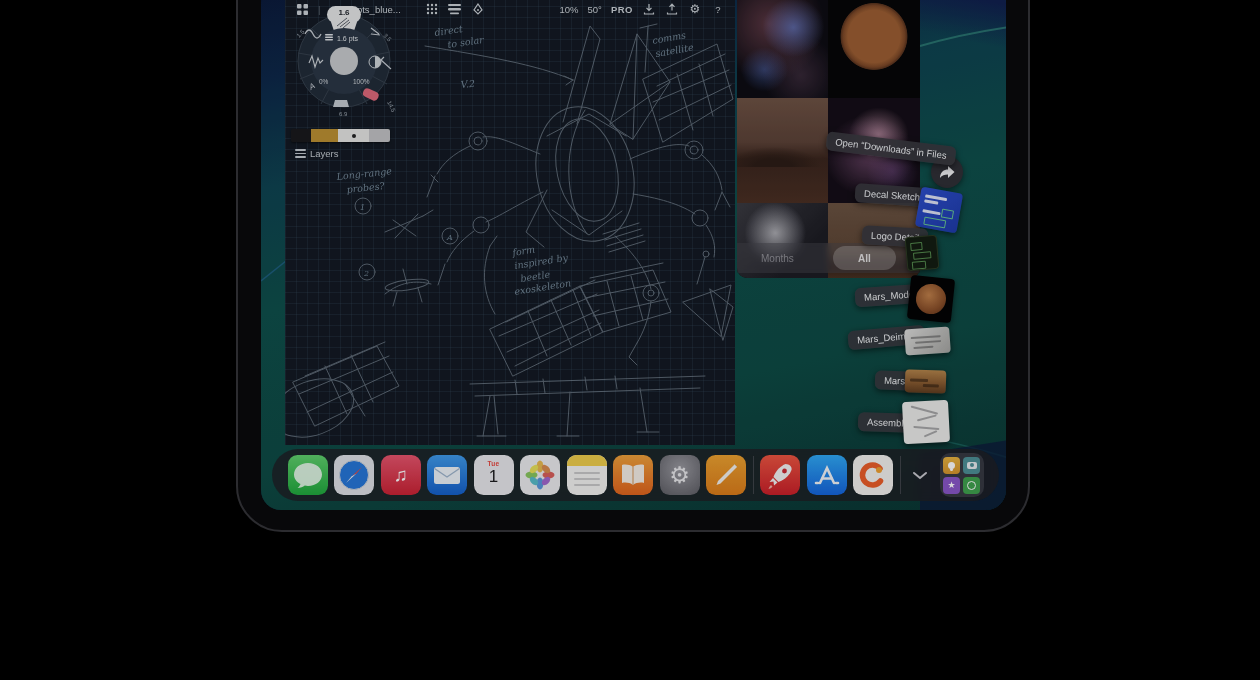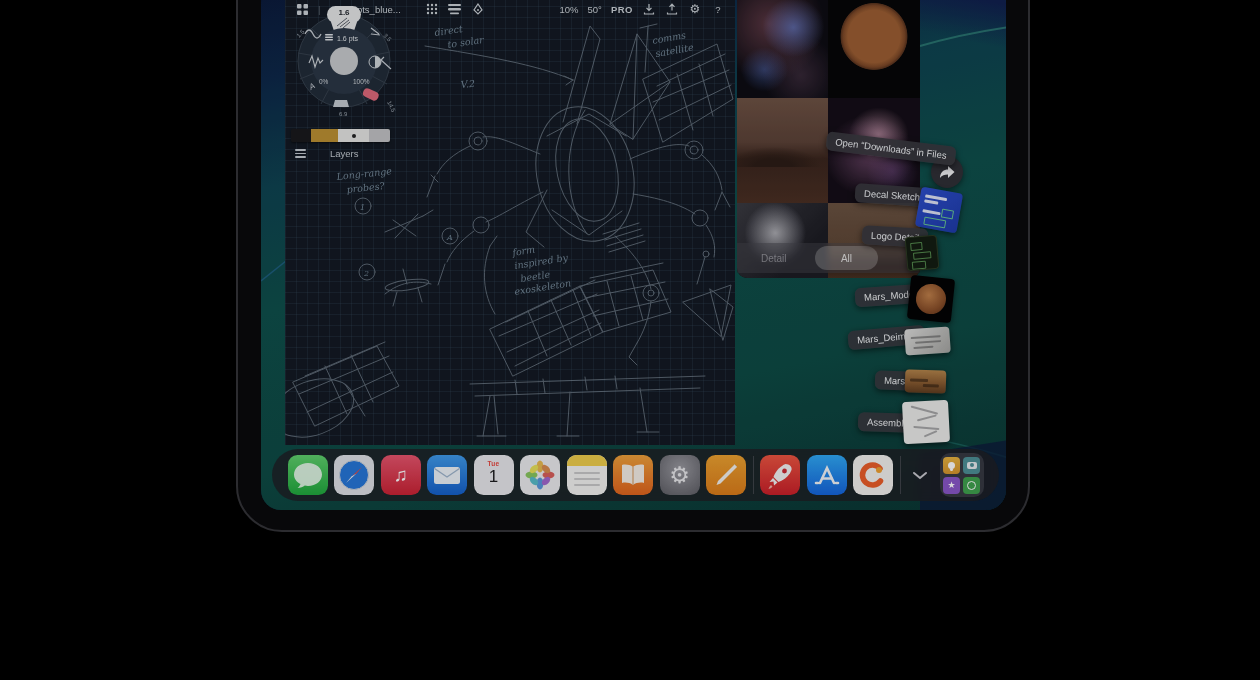--- a/index.html
+++ b/index.html
@@ -35,21 +35,21 @@
   .sketch{position:absolute;inset:0;z-index:2;}
 
   
   .wheel{position:absolute;left:2px;top:20px;z-index:6;}
   
   .colorbar{position:absolute;left:6px;top:145px;width:99px;height:13px;display:flex;z-index:6;
     border-radius:2px;overflow:hidden;box-shadow:0 1px 2px rgba(0,0,0,.5);}
   .colorbar .seg{height:100%;position:relative;}
   .colorbar .dot{position:absolute;left:50%;top:50%;width:4px;height:4px;margin:-2px 0 0 -2px;border-radius:50%;background:#222;}
   
-  .layersrow{position:absolute;left:10px;top:163px;display:flex;align-items:center;gap:24px;z-index:6;
+  .layersrow{position:absolute;left:10px;top:163px;display:flex;align-items:center;gap:4px;z-index:6;
     color:#c4cad0;font-size:9.5px;}
   .hamb{display:inline-block;width:11px;}
   .hamb i{display:block;height:1.5px;background:#c4cad0;margin:2px 0;border-radius:1px;}
 
   
   .photos{position:absolute;left:476px;top:0;width:183px;height:294px;border-radius:0 0 10px 10px;
     overflow:hidden;background:#0b0b0e;}
   .pgrid{position:absolute;inset:0;display:grid;grid-template-columns:91px 92px;grid-template-rows:114px 105px 75px;}
   .ph{position:relative;}
   .ph-nebula1{background:
@@ -65,23 +65,23 @@
     radial-gradient(50% 40% at 55% 35%,rgba(235,180,200,.6),transparent 65%),
     radial-gradient(70% 55% at 45% 55%,rgba(170,110,160,.5),transparent 70%),
     radial-gradient(40% 35% at 70% 70%,rgba(120,80,150,.4),transparent 70%),#140d16;}
   .ph-voyager{background:
     radial-gradient(45% 55% at 42% 40%,rgba(215,215,220,.75),rgba(130,130,140,.3) 60%,transparent 75%),
     linear-gradient(135deg,#3a3a40 0%,#1c1c22 70%);}
   .ph-desert{background:linear-gradient(180deg,#6a5240 0%,#5e4634 62%,#33211a 84%,#48301f 100%);}
   .ptabs{position:absolute;left:0;right:0;bottom:5px;height:30px;z-index:4;
     background:rgba(70,70,78,.45);backdrop-filter:blur(3px);display:flex;align-items:center;}
   .ptab-months{position:absolute;left:24px;font-size:10px;color:rgba(205,205,212,.55);}
-  .ptab-all{position:absolute;left:78px;width:63px;height:24px;border-radius:13px;
+  .ptab-all{position:absolute;left:96px;width:63px;height:24px;border-radius:13px;
     background:rgba(255,255,255,.22);display:flex;align-items:center;justify-content:center;
-    font-size:10px;color:rgba(255,255,255,.8);}
+    font-size:10px;color:rgba(255,255,255,.8);font-weight:bold;}
 
   
   .draglayer{position:absolute;inset:0;z-index:20;}
   .dlabel{position:absolute;background:rgba(56,56,61,.93);color:#eef0f2;font-size:9.5px;
     padding:4px 9px;border-radius:6px;white-space:nowrap;box-shadow:0 2px 6px rgba(0,0,0,.55);}
   .dthumb{position:absolute;border-radius:4px;box-shadow:0 2px 6px rgba(0,0,0,.6);overflow:hidden;}
   .th-decal{background:linear-gradient(135deg,#2c4ecb,#1d3aa9);}
   .th-decal i{position:absolute;left:5px;background:rgba(255,255,255,.85);height:3px;border-radius:1px;}
   .th-decal em{position:absolute;border:1px solid rgba(120,230,140,.8);border-radius:1px;}
   .th-logo{background:#131c10;border:1px solid #2c3b22;box-sizing:border-box;}
@@ -346,21 +346,21 @@
     <div class="photos">
       <div class="pgrid">
         <div class="ph ph-nebula1"></div>
         <div class="ph ph-mars"></div>
         <div class="ph ph-marsland"></div>
         <div class="ph ph-orion"></div>
         <div class="ph ph-voyager"></div>
         <div class="ph ph-desert"></div>
       </div>
       <div class="ptabs">
-        <span class="ptab-months">Detail</span>
+        <span class="ptab-months">Months</span>
         <span class="ptab-all">All</span>
       </div>
     </div>
 
     <div class="draglayer">
       <div class="sharecircle">
         <svg width="18" height="16">
           <path d="M2 14 C2 8,6 5.5,10 5.5 L10 2 L16.5 8 L10 14 L10 10.5 C6.5 10.5,4 11,2 14 Z" fill="#f2f2f4"></path>
         </svg>
       </div>

